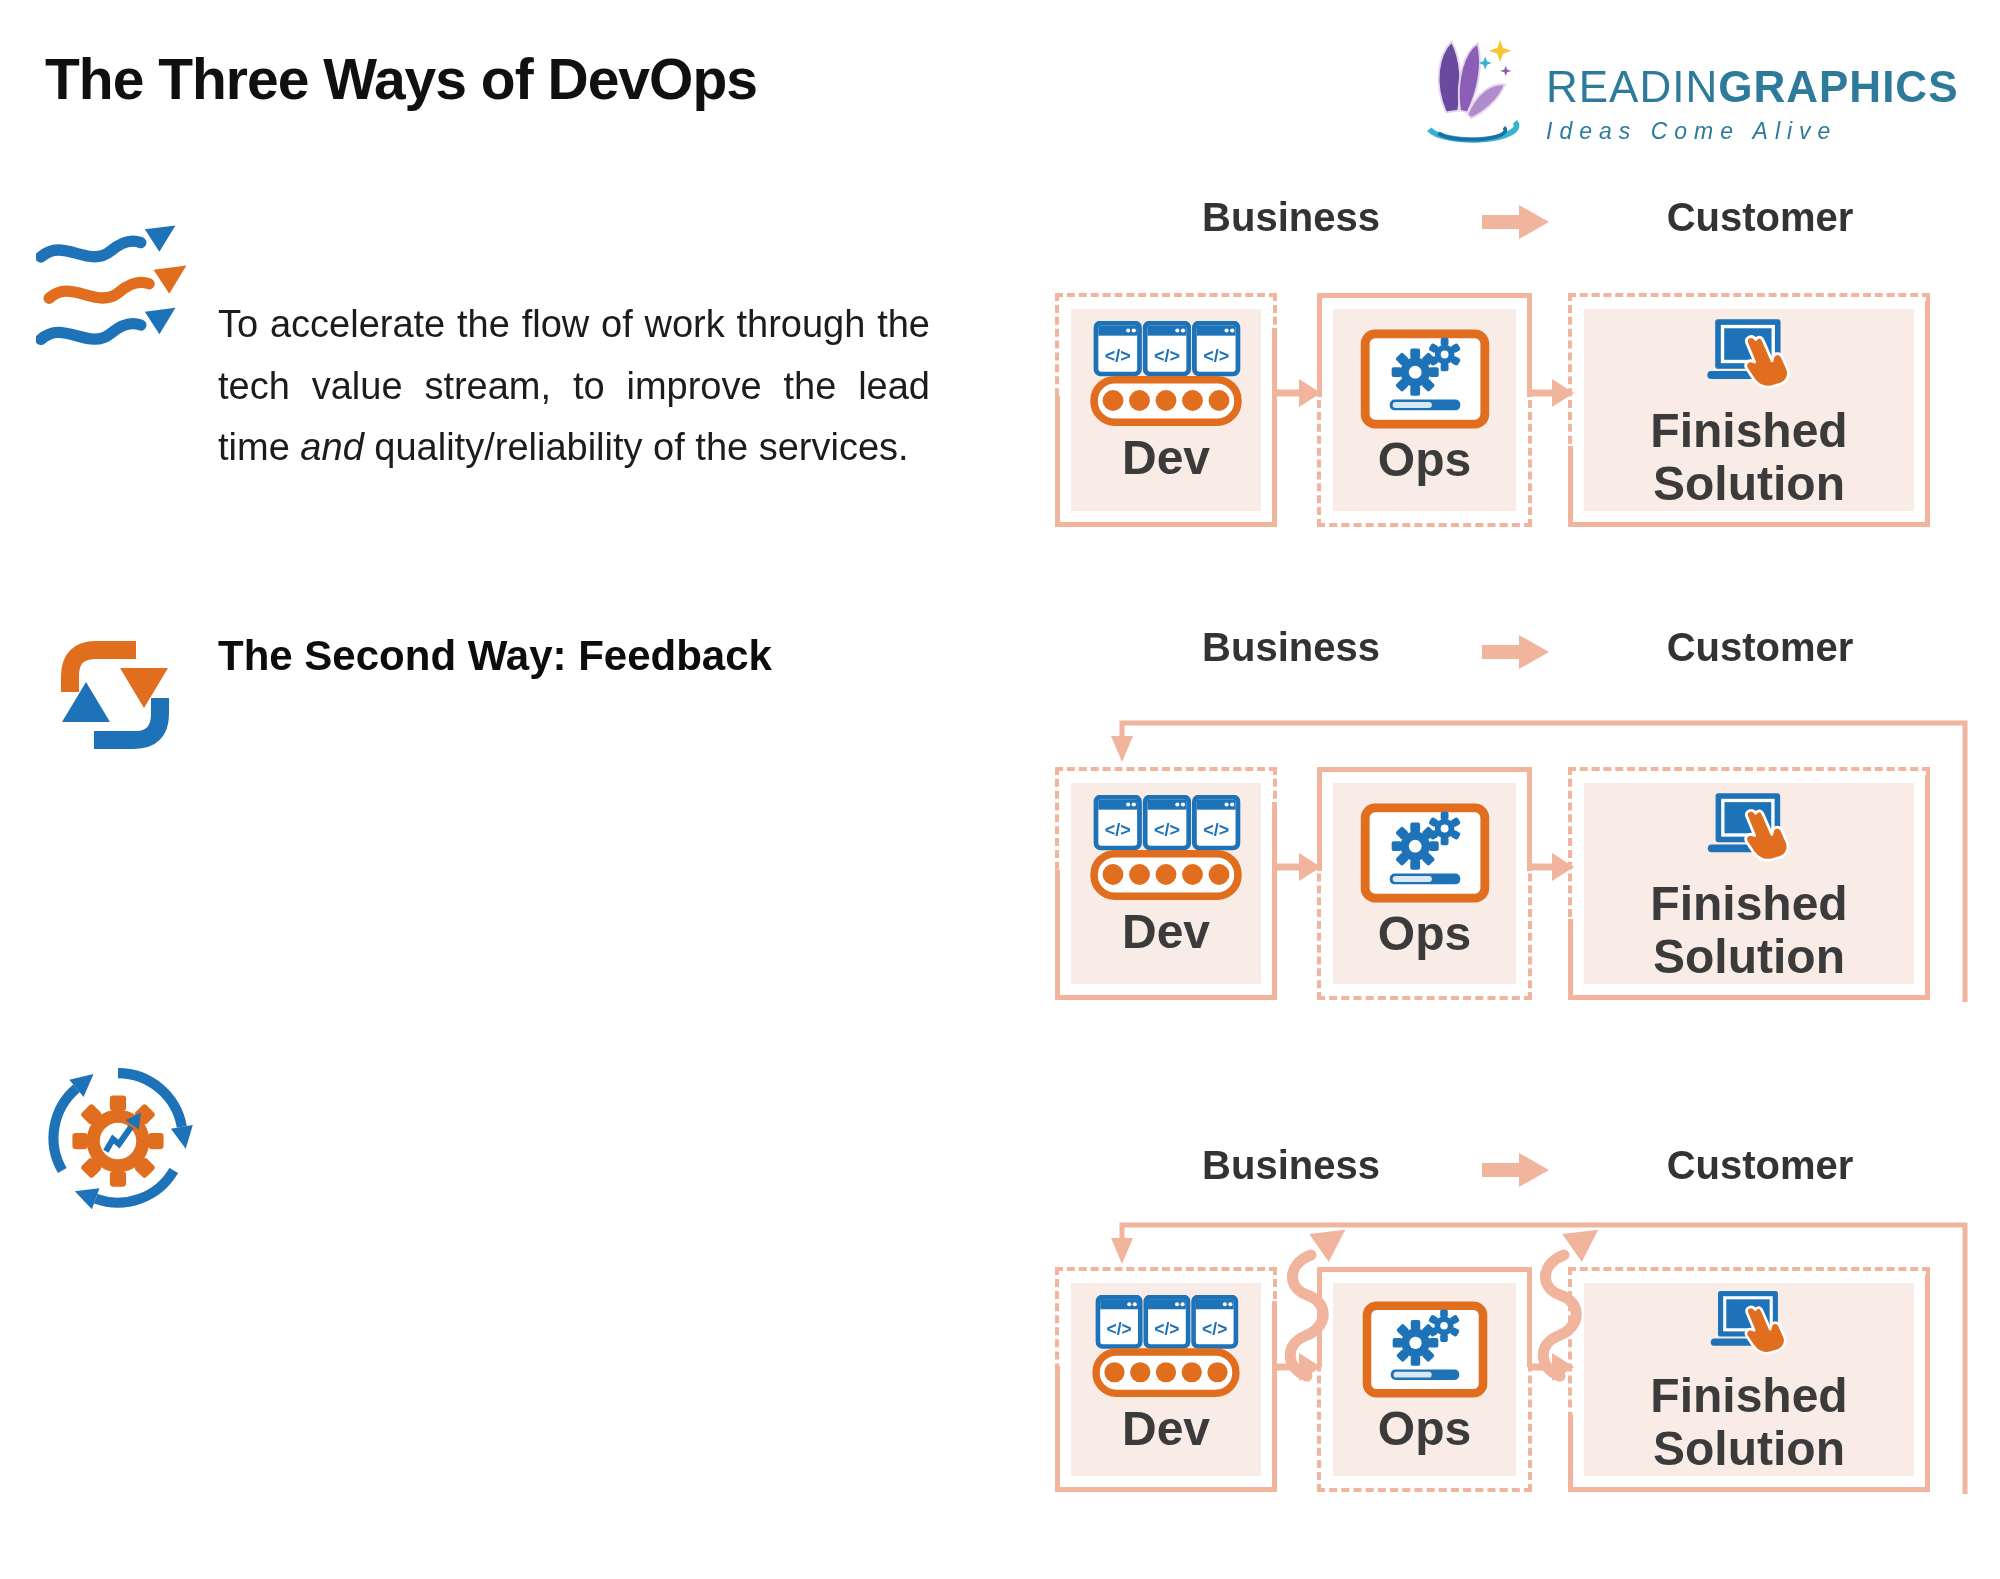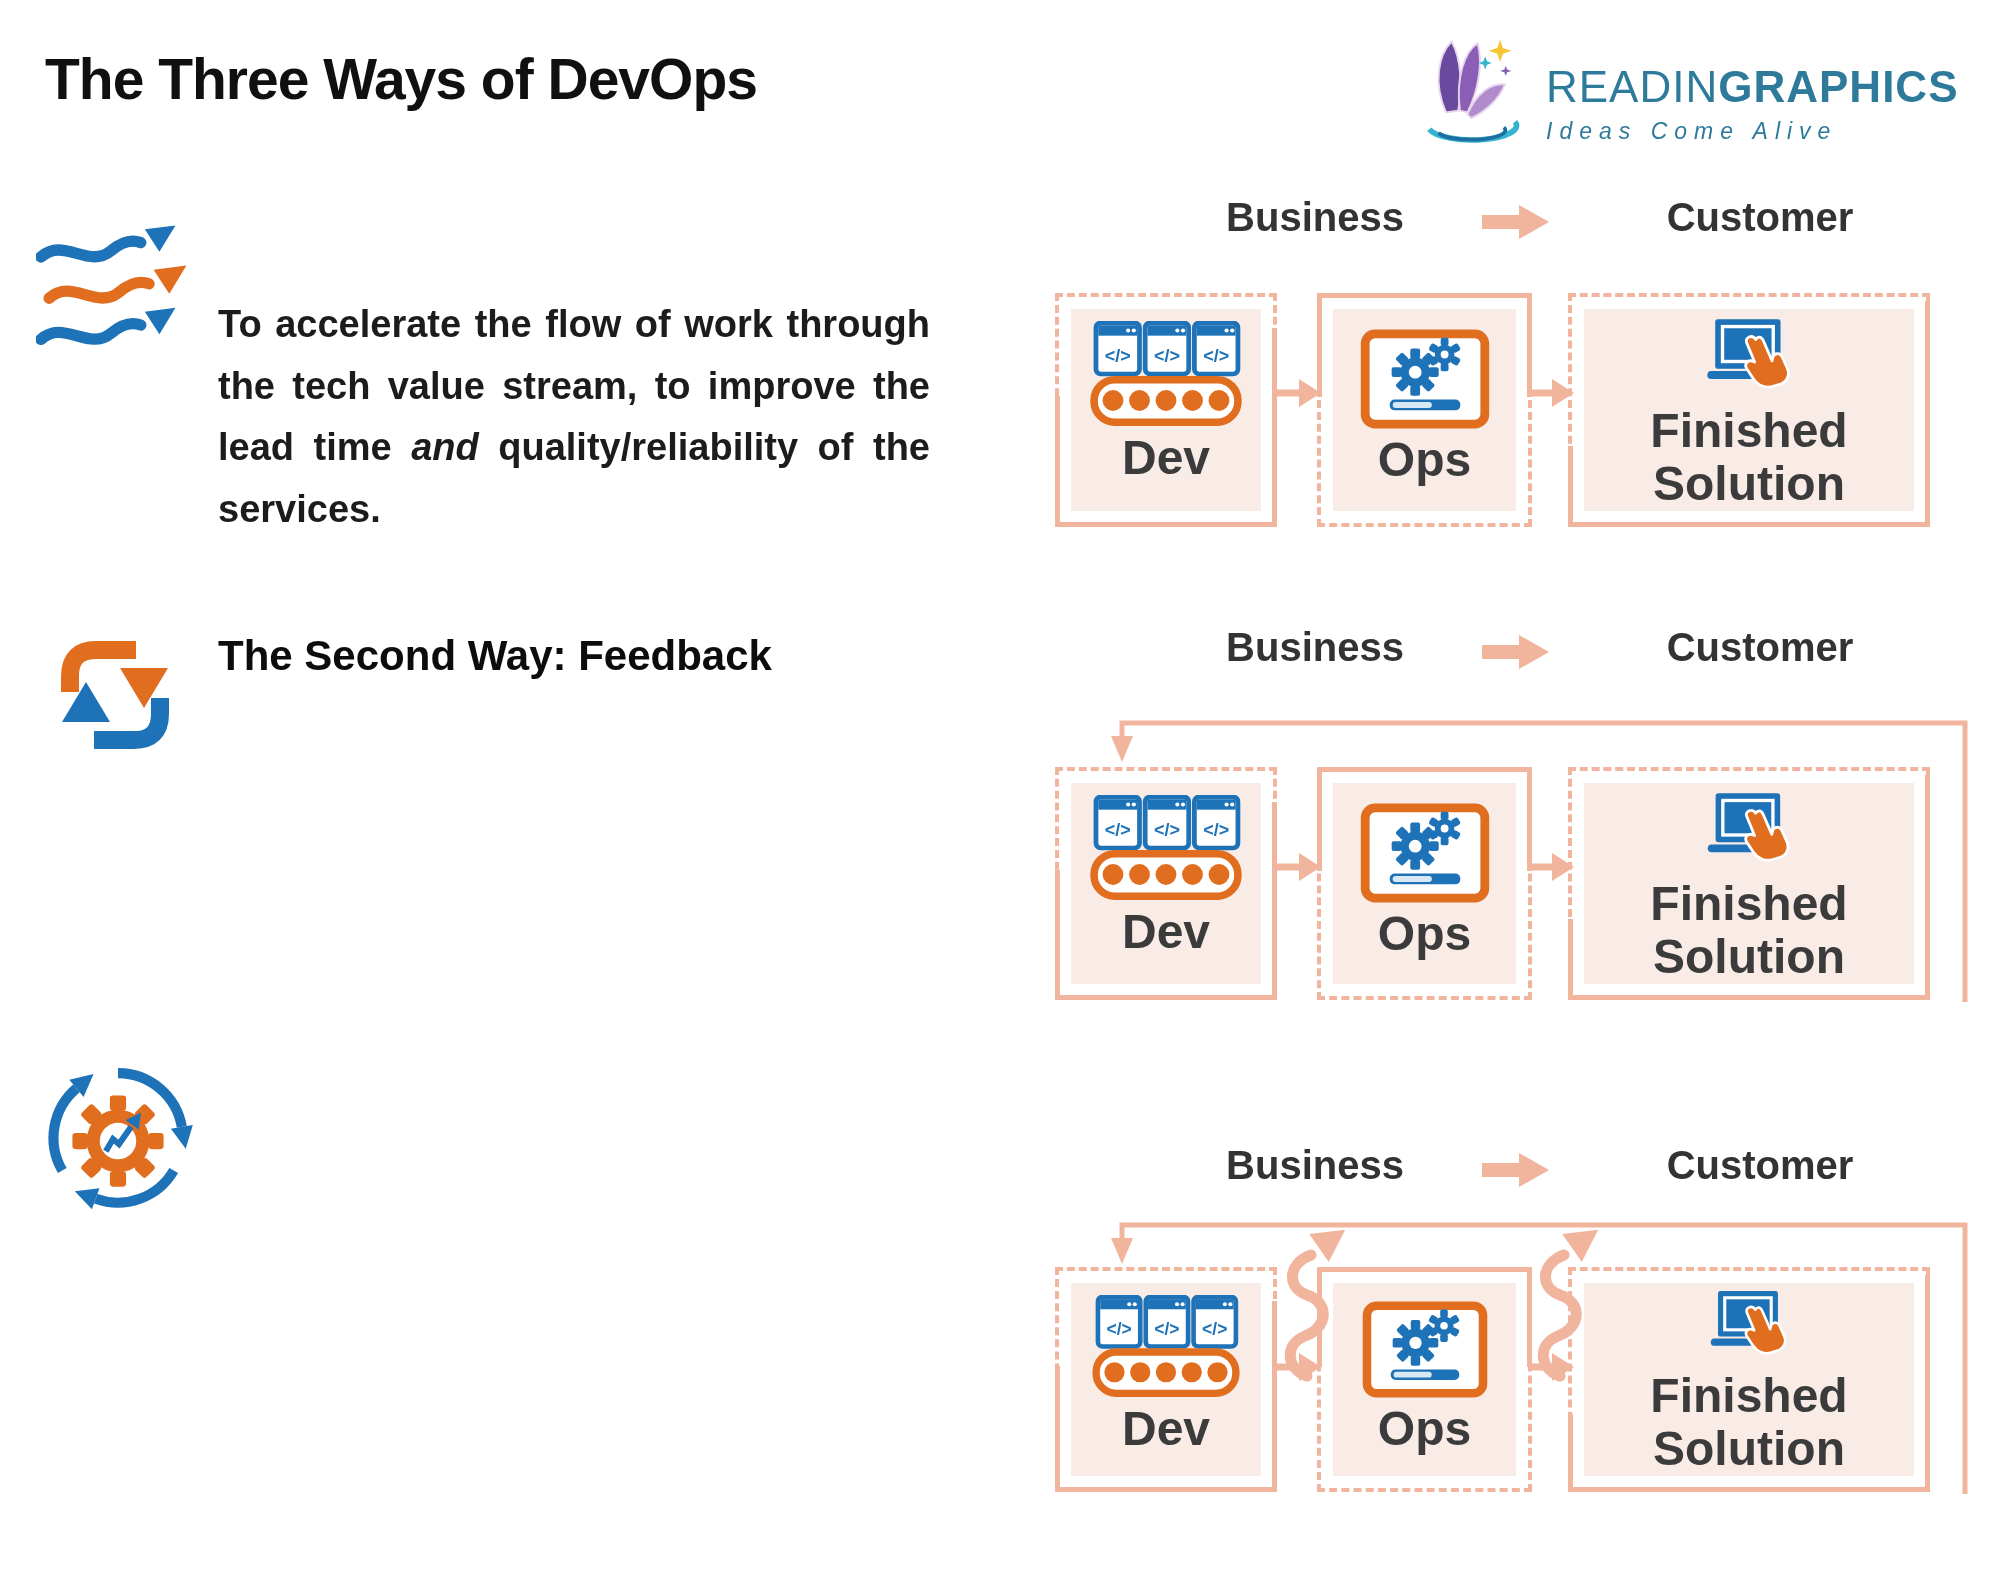--- a/index.html
+++ b/index.html
@@ -22,21 +22,21 @@
   
   .way-icon{position:absolute;}
   .way-title{position:absolute;font-size:42px;font-weight:bold;color:#0c0c0c;line-height:1.26;}
   .way-body{position:absolute;width:712px;font-size:38px;line-height:1.62;color:var(--body);
     text-align:justify;}
   .way-body i{font-style:italic;}
 
   
   .diagram{position:absolute;left:1010px;width:985px;}
   .flow-label{position:absolute;font-size:40px;font-weight:bold;color:#333;text-align:center;}
-  .biz{left:160px;width:290px;}
+  .biz{left:136px;width:290px;}
   .cust{left:600px;width:300px;}
   .block-arrow{position:absolute;left:472px;}
   .stages{position:absolute;left:0;right:0;}
   .stage{position:absolute;top:0;bottom:0;border:4px dashed var(--peach);}
   .stage-fill{position:absolute;inset:12px;background:var(--fill);display:flex;
     flex-direction:column;align-items:center;padding-top:12px;gap:4px;}
   .stage-label{font-size:48px;font-weight:bold;color:var(--label);text-align:center;line-height:1.12;}
   .fin-label{width:270px;}
   .ov{position:absolute;background:var(--peach);}
   .conn{position:absolute;width:46px;height:40px;}
@@ -77,21 +77,21 @@
       <g transform="translate(8,46)">
         <path d="M4,28 C26,8 50,40 72,22 C84,12 93,11 101,14" fill="none" stroke="#e06e1e" stroke-width="11" stroke-linecap="round"></path>
         <polygon points="0,-14 29,0 0,14" transform="translate(113,12) rotate(-33)" fill="#e06e1e"></polygon>
       </g>
       <g transform="translate(0,86)">
         <path d="M4,28 C26,8 50,40 72,22 C84,12 93,11 101,14" fill="none" stroke="#1e72b7" stroke-width="11" stroke-linecap="round"></path>
         <polygon points="0,-13 27,0 0,13" transform="translate(112,12) rotate(-33)" fill="#1e72b7"></polygon>
       </g>
     </svg>
   </div>
-  <p class="way-body" style="left:218px;top:294px;font-weight:bold;"><span>To accelerate the flow of work through the tech value stream, to improve the lead time </span><i>and</i><span> quality/reliability of the services.</span></p>
+  <p class="way-body" style="left:218px;top:294px;"><span>To accelerate the flow of work through the tech value stream, to improve the lead time </span><i>and</i><span> quality/reliability of the services.</span></p>
 
   <div class="way-icon" style="left:52px;top:632px;">
     <svg width="126" height="128" viewBox="0 0 126 128">
       <path d="M18,60 V44 Q18,18 44,18 H84" fill="none" stroke="#e06e1e" stroke-width="18"></path>
       <polygon points="68,36 116,36 92,76" fill="#e06e1e"></polygon>
       <path d="M108,66 V82 Q108,108 82,108 H42" fill="none" stroke="#1e72b7" stroke-width="18"></path>
       <polygon points="10,90 58,90 34,50" fill="#1e72b7"></polygon>
     </svg>
   </div>
   <h2 class="way-title" style="left:218px;top:630px;">The Second Way: Feedback</h2>

